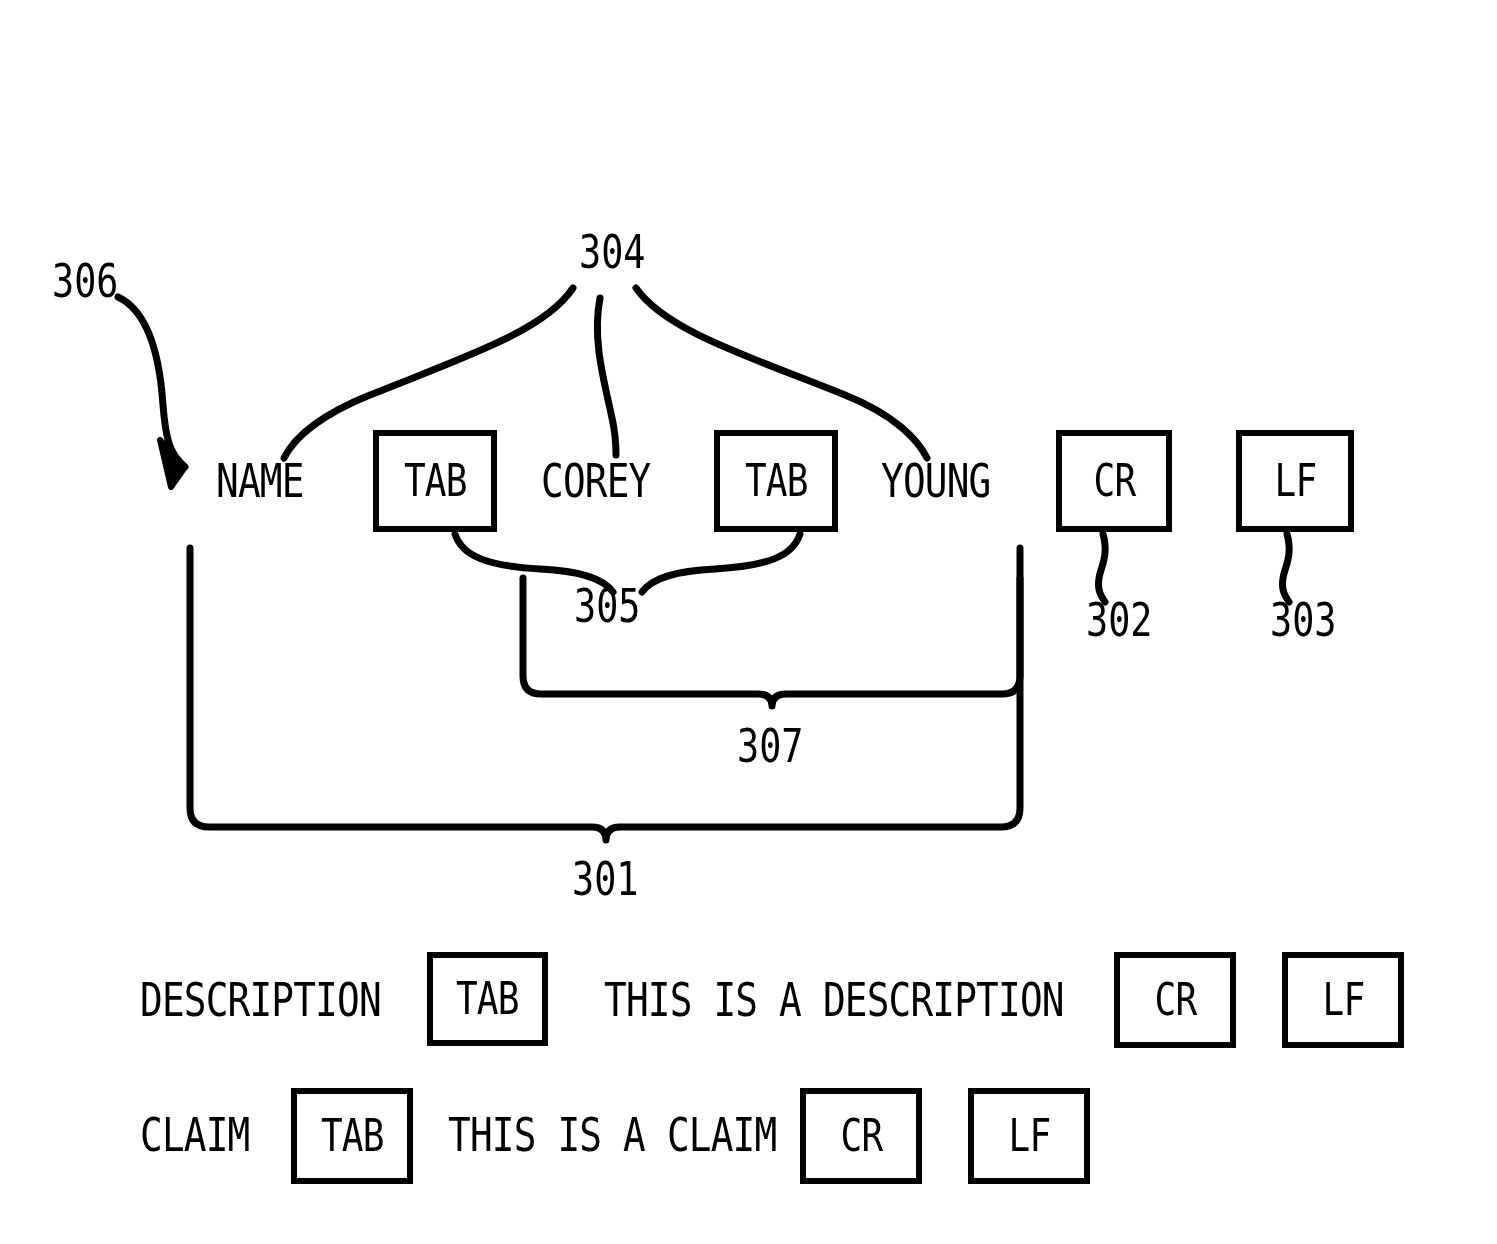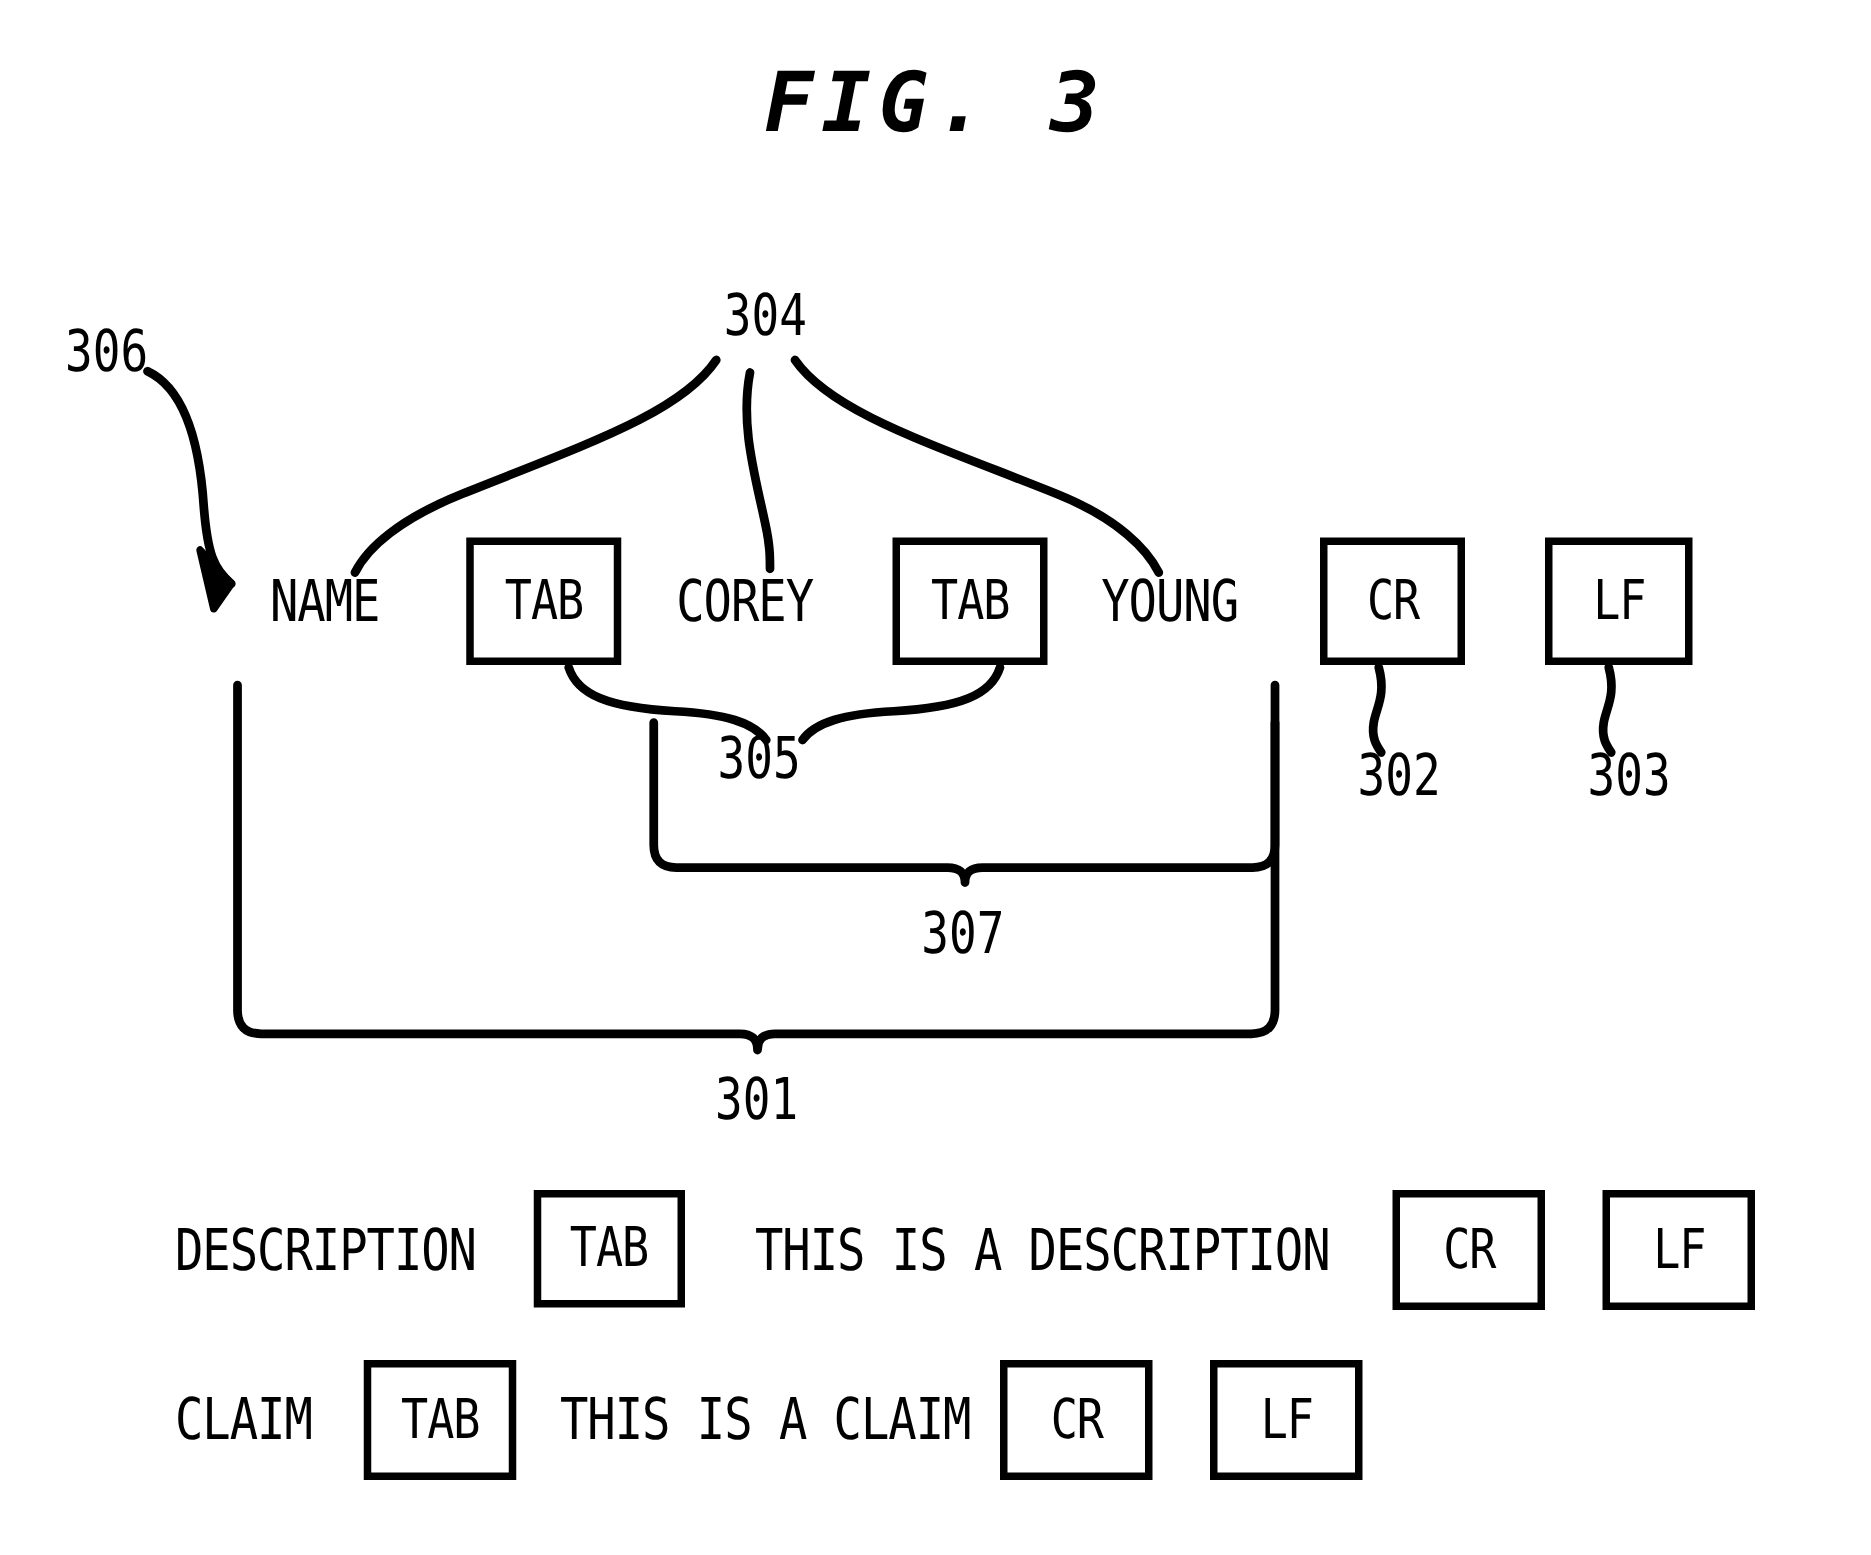--- a/index.html
+++ b/index.html
@@ -80,21 +80,20 @@
     white-space: pre;
     transform: scaleX(0.80);
     transform-origin: left center;
   }
 </style>
 </head>
 <body>
 
 <div id="page">
 
-  <div class="fig-title">FIG. 3</div>
 
   <svg id="figure-svg" viewBox="0 0 1497 1244">
 
     <g fill="none" stroke="#000000" stroke-width="7" stroke-linecap="round" stroke-linejoin="round">
 
       <path d="M 118,297 C 150,312 160,360 163,405 C 166,443 171,455 185,467"></path>
 
       <path d="M 573,288 C 545,330 470,355 370,395 C 320,415 294,438 284,458"></path>
       <path d="M 600,298 C 592,340 604,380 612,418 C 616,436 616,445 616,455"></path>
       <path d="M 636,288 C 665,330 745,355 845,395 C 895,415 918,440 927,458"></path>

